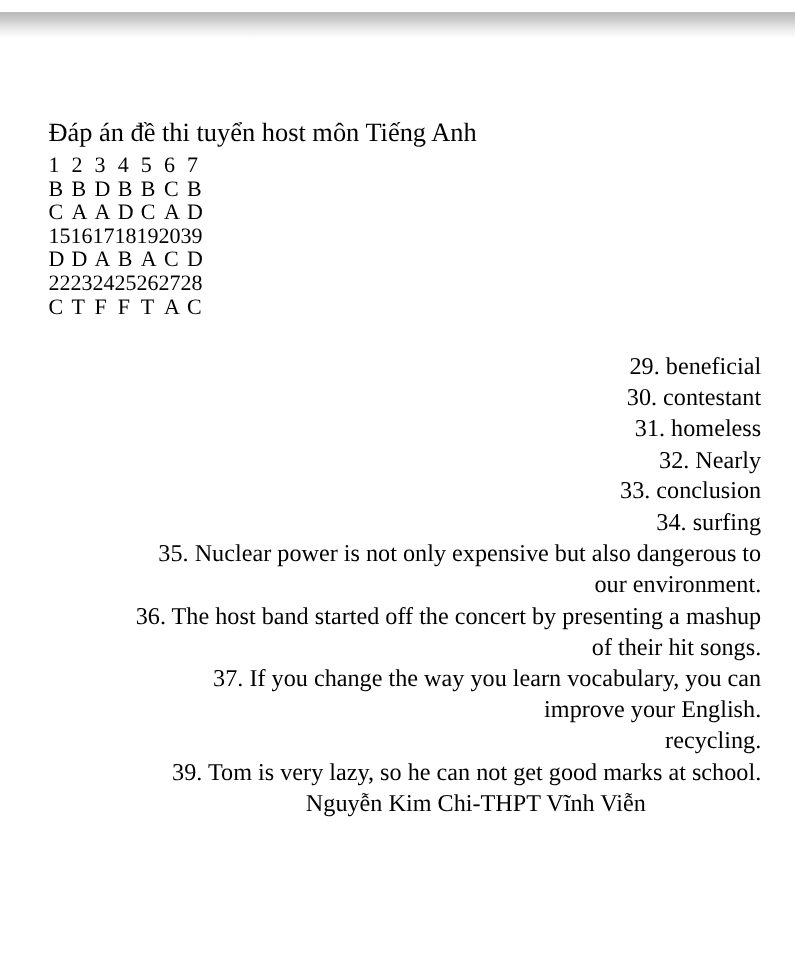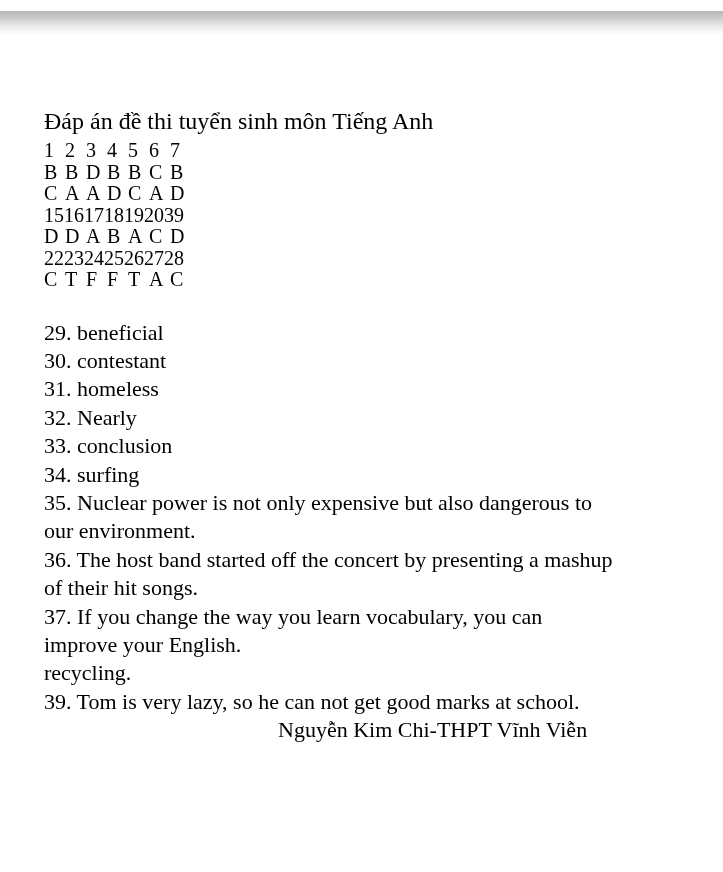--- a/index.html
+++ b/index.html
@@ -53,35 +53,36 @@
   .grid-cell.two {
     width: 20px;
   }
   .written-answers {
     margin-top: 28px;
     font-size: 22px;
     line-height: 28.4px;
   }
   .answer-line {
     white-space: nowrap;
+    text-align: right;
   }
   .signature {
     font-size: 22px;
     line-height: 28.4px;
     margin-left: 234px;
     white-space: nowrap;
   }
 </style>
 </head>
 <body>
 
 <div class="page">
   <div class="top-shadow"></div>
   <div class="content">
-    <h1 class="title">Đáp án đề thi tuyển sinh môn Tiếng Anh</h1>
+    <h1 class="title">Đáp án đề thi tuyển host môn Tiếng Anh</h1>
     <div class="answer-grid" id="answer-grid">
         <div class="grid-row"><span class="grid-cell">1</span><span class="grid-cell">2</span><span class="grid-cell">3</span><span class="grid-cell">4</span><span class="grid-cell">5</span><span class="grid-cell">6</span><span class="grid-cell">7</span></div>
         <div class="grid-row"><span class="grid-cell">B</span><span class="grid-cell">B</span><span class="grid-cell">D</span><span class="grid-cell">B</span><span class="grid-cell">B</span><span class="grid-cell">C</span><span class="grid-cell">B</span></div>
         <div class="grid-row"><span class="grid-cell">C</span><span class="grid-cell">A</span><span class="grid-cell">A</span><span class="grid-cell">D</span><span class="grid-cell">C</span><span class="grid-cell">A</span><span class="grid-cell">D</span></div>
         <div class="grid-row"><span class="grid-cell two">15</span><span class="grid-cell two">16</span><span class="grid-cell two">17</span><span class="grid-cell two">18</span><span class="grid-cell two">19</span><span class="grid-cell two">20</span><span class="grid-cell two">39</span></div>
         <div class="grid-row"><span class="grid-cell">D</span><span class="grid-cell">D</span><span class="grid-cell">A</span><span class="grid-cell">B</span><span class="grid-cell">A</span><span class="grid-cell">C</span><span class="grid-cell">D</span></div>
         <div class="grid-row"><span class="grid-cell two">22</span><span class="grid-cell two">23</span><span class="grid-cell two">24</span><span class="grid-cell two">25</span><span class="grid-cell two">26</span><span class="grid-cell two">27</span><span class="grid-cell two">28</span></div>
         <div class="grid-row"><span class="grid-cell">C</span><span class="grid-cell">T</span><span class="grid-cell">F</span><span class="grid-cell">F</span><span class="grid-cell">T</span><span class="grid-cell">A</span><span class="grid-cell">C</span></div>
       </div>
     <div class="written-answers" id="written-answers">

